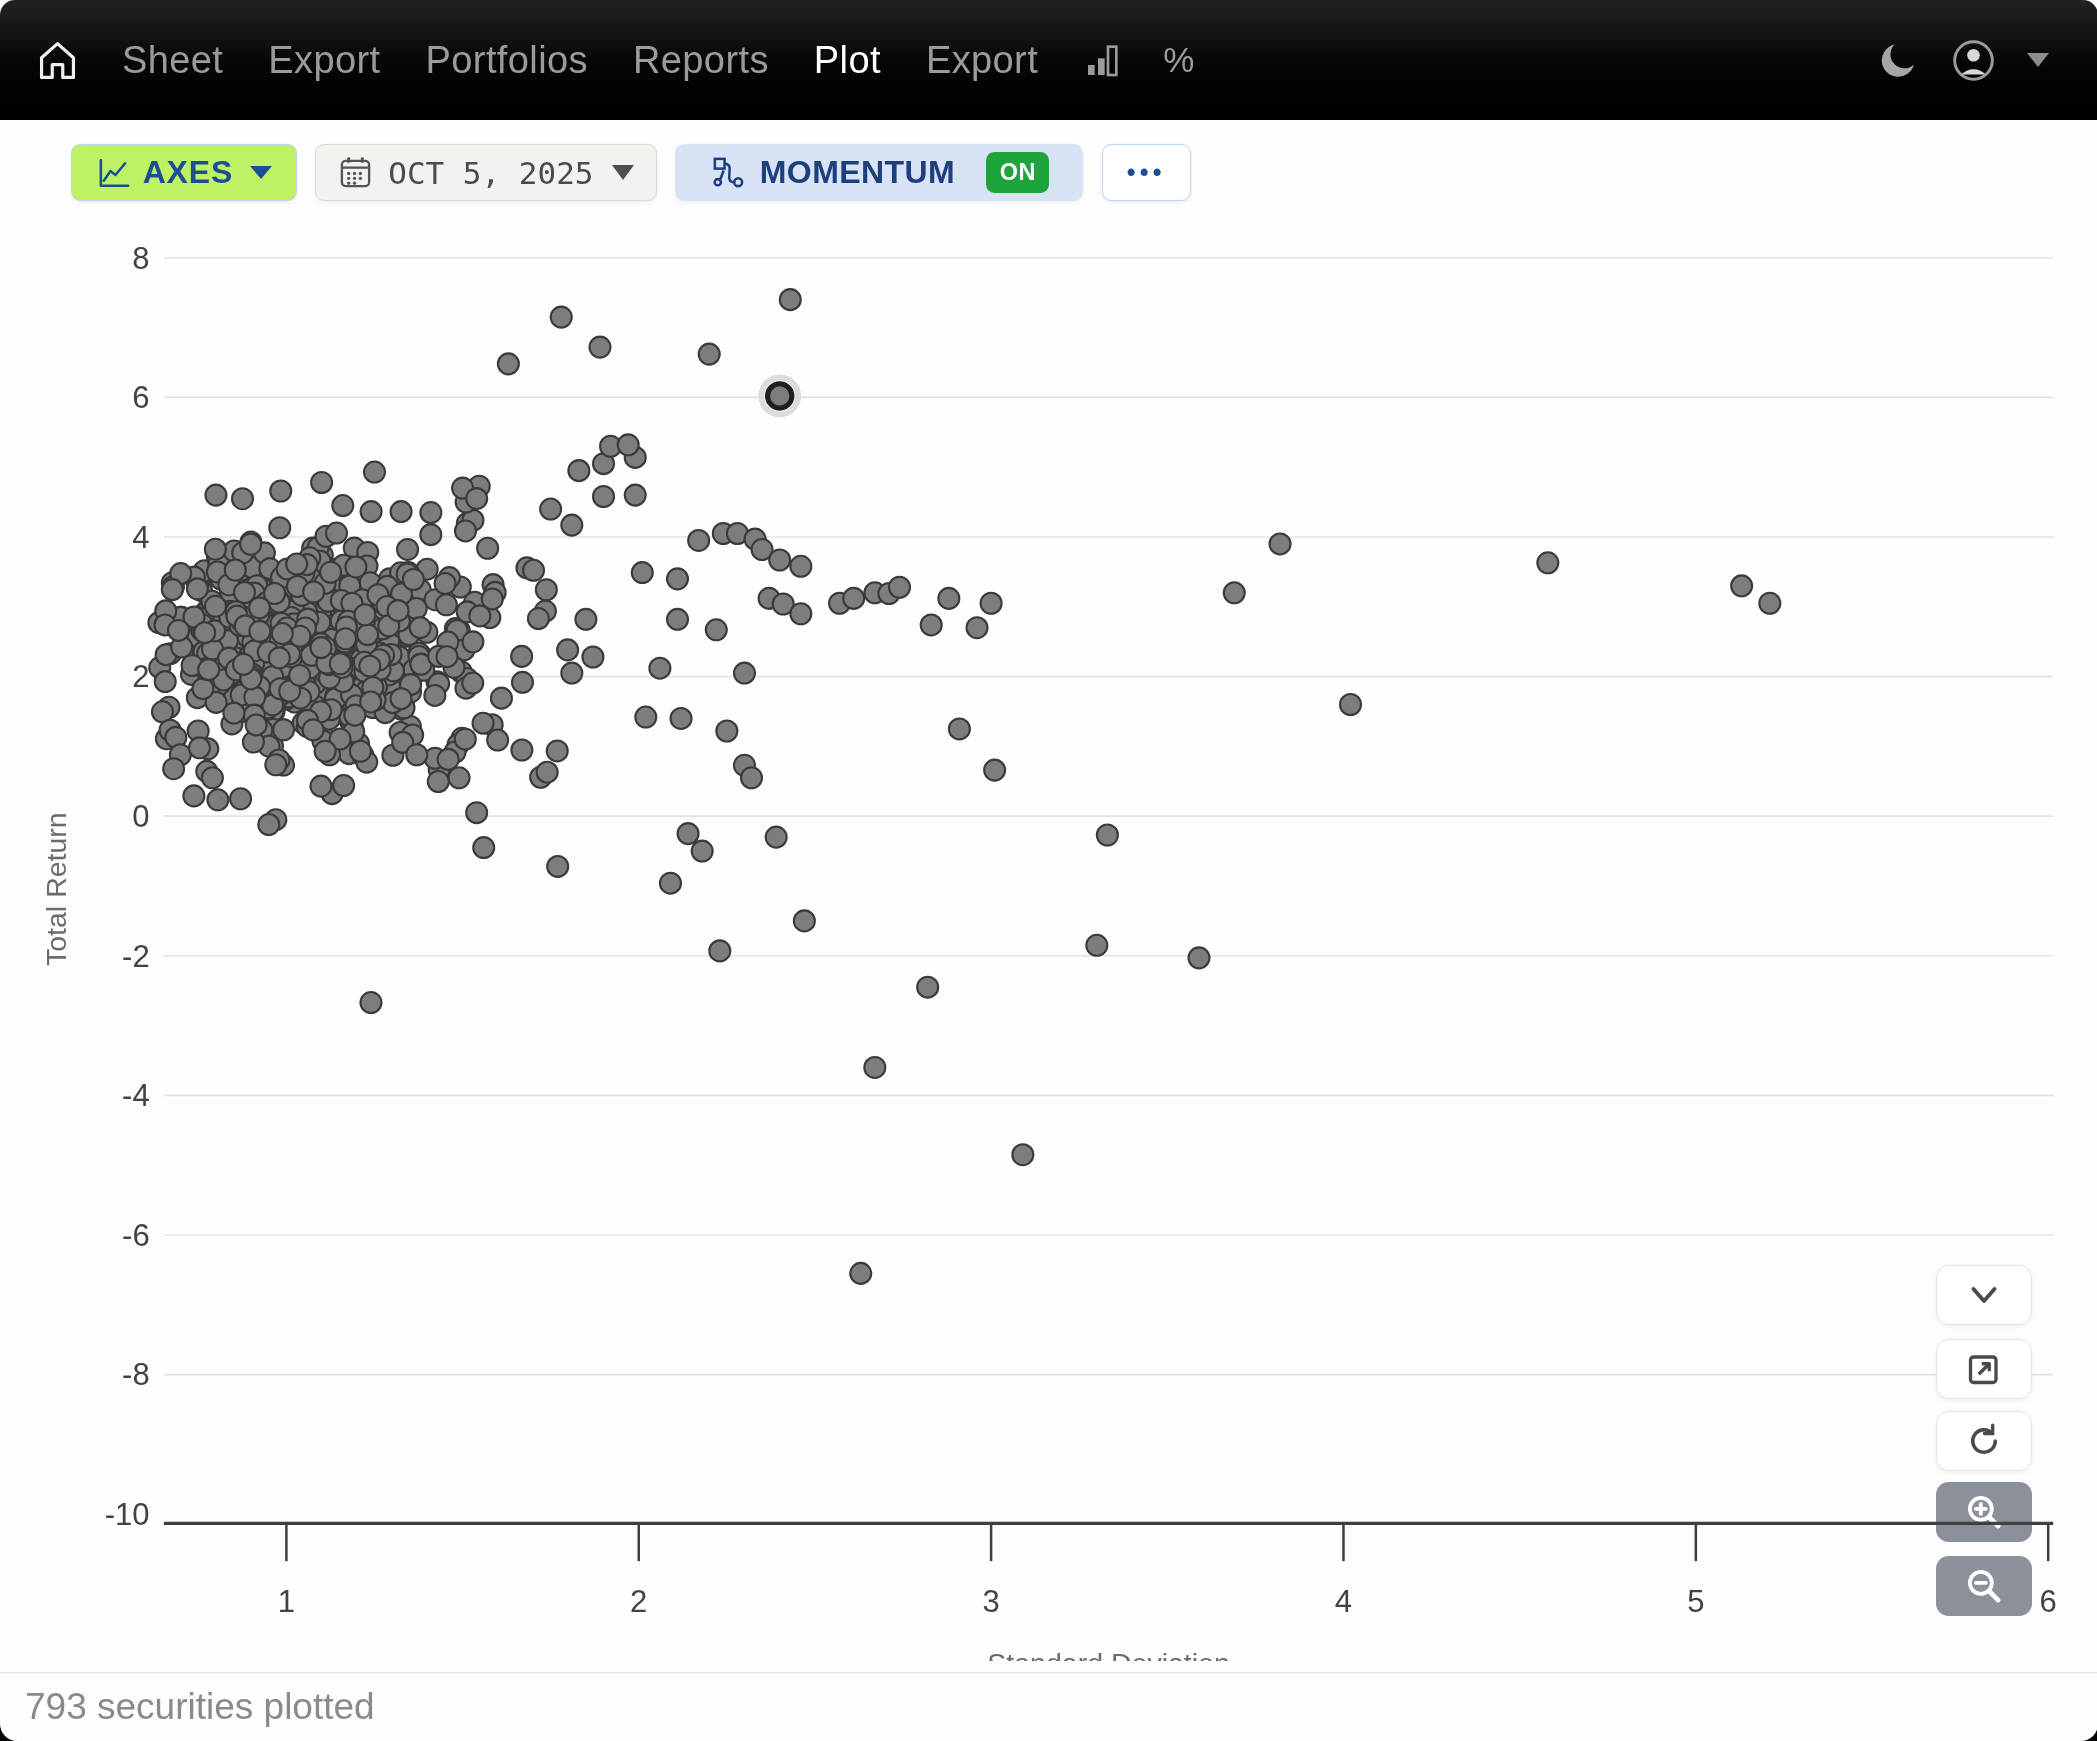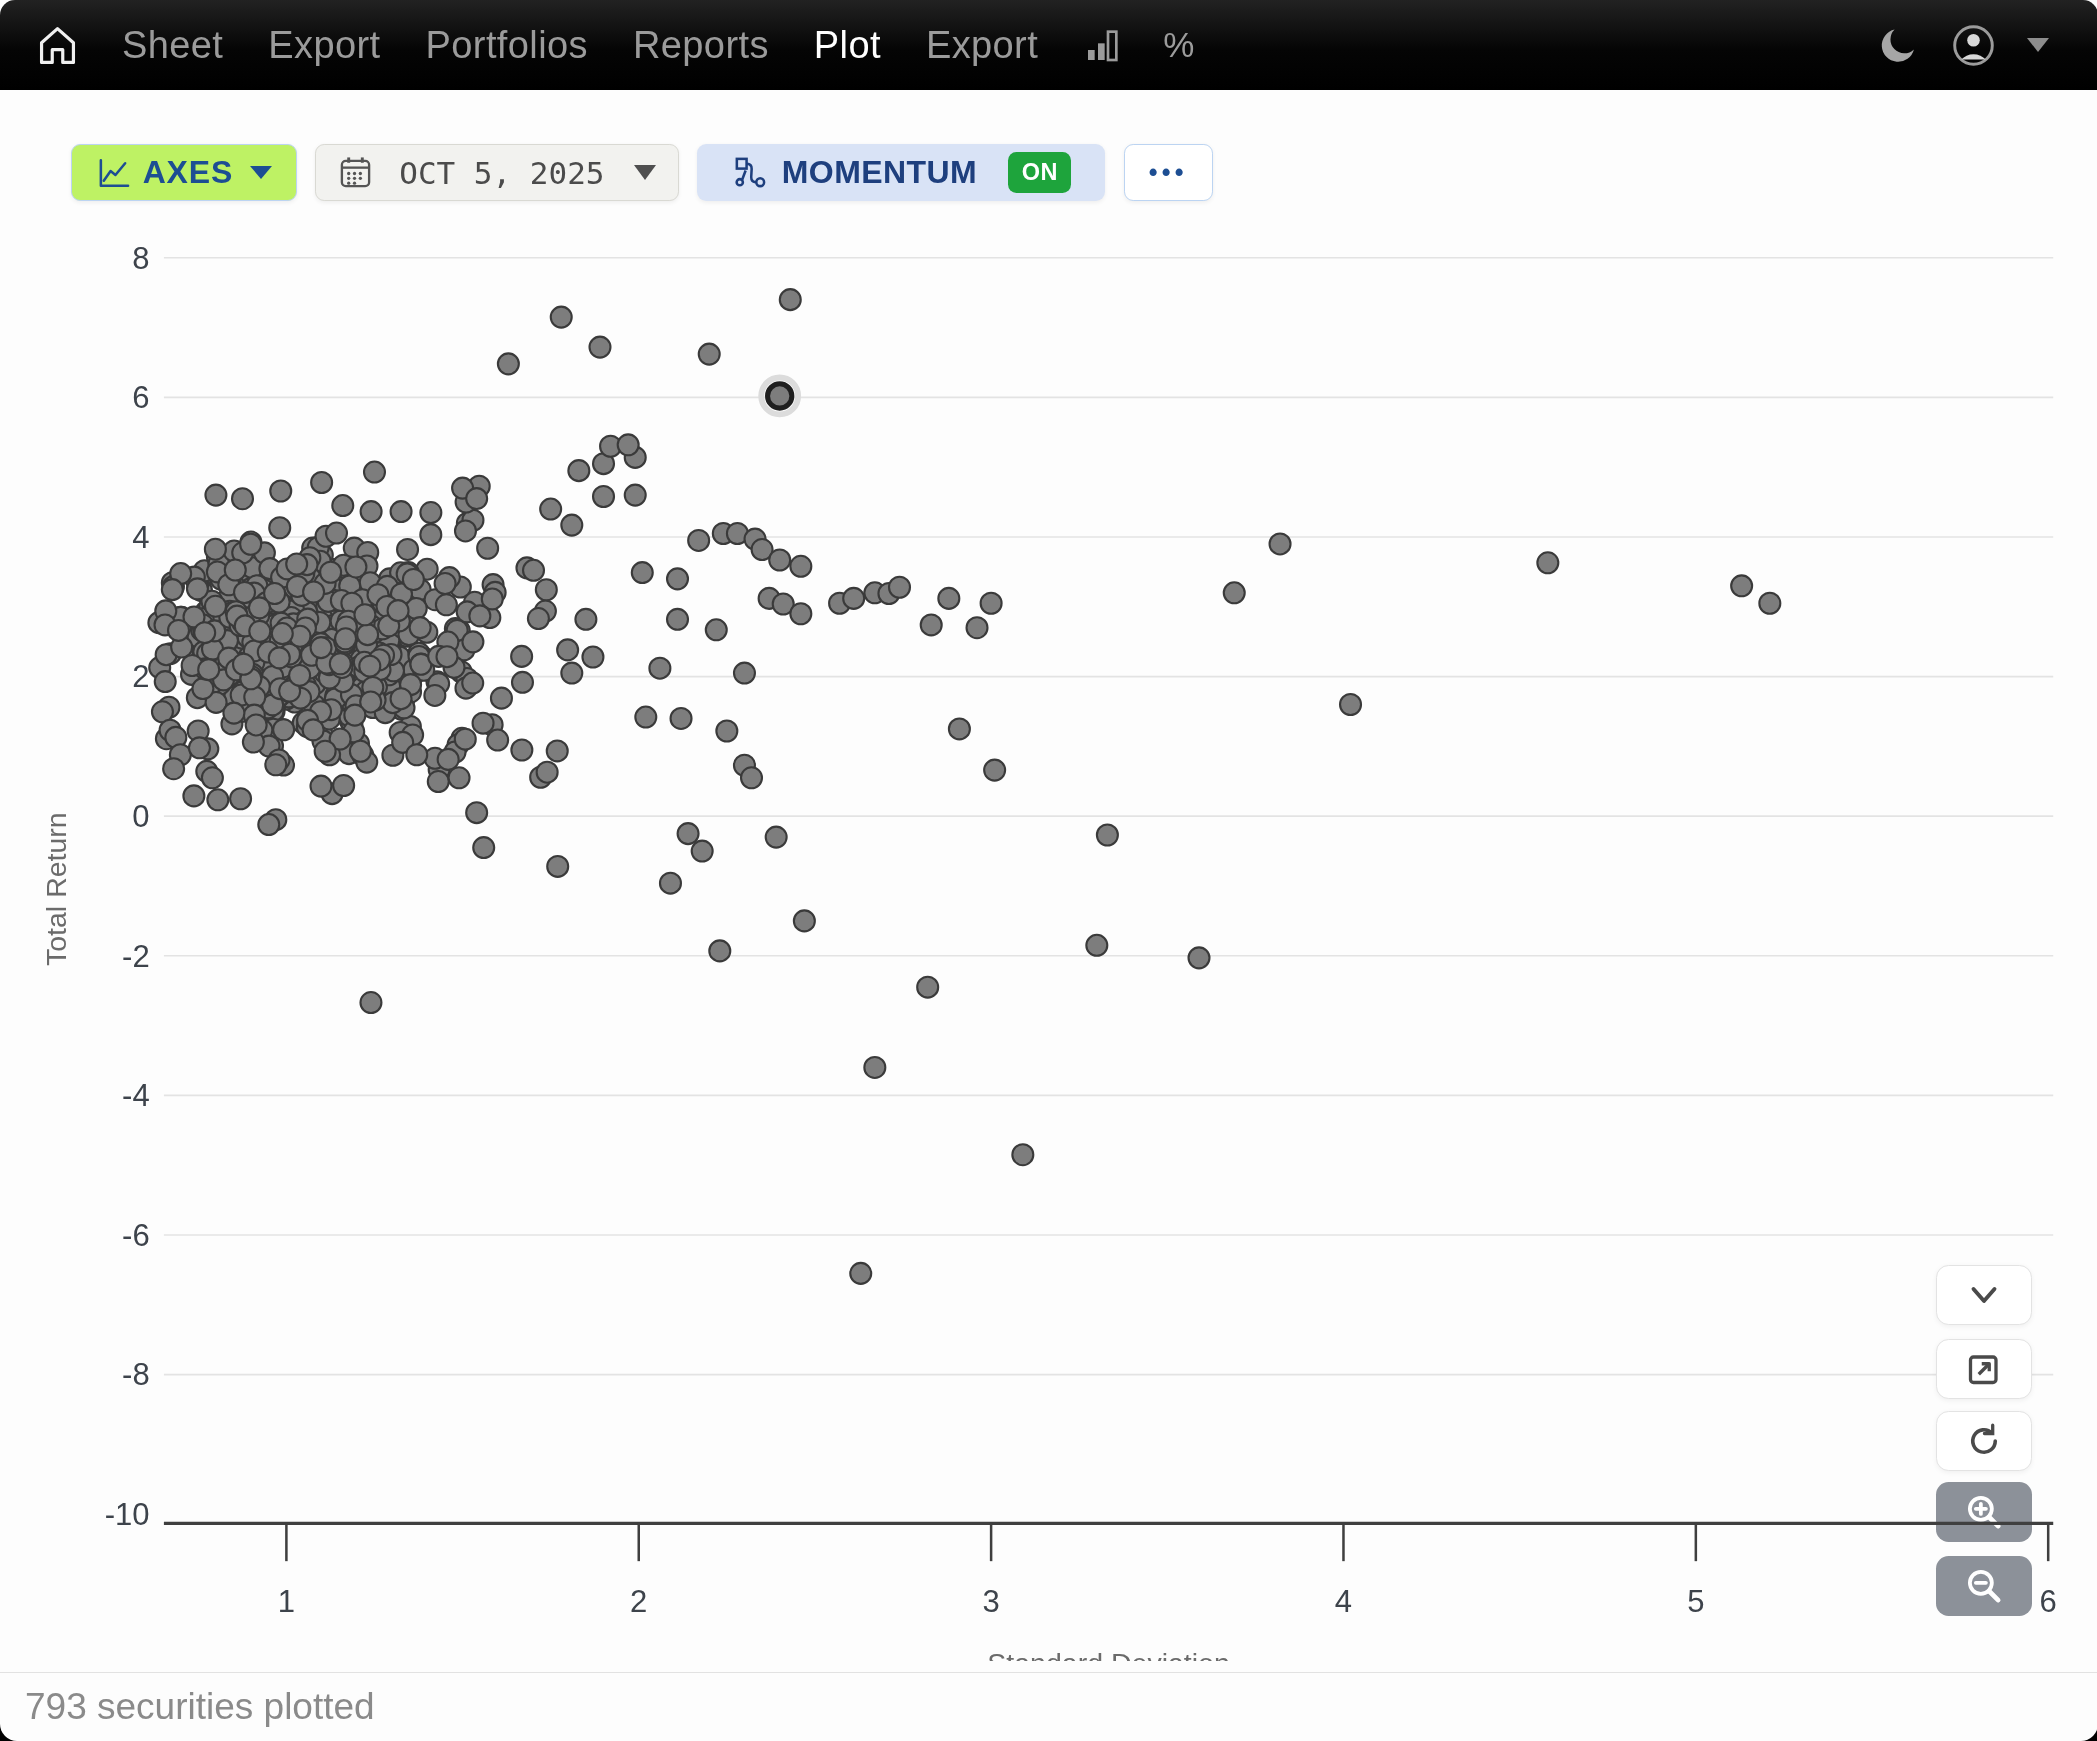--- a/index.html
+++ b/index.html
@@ -1,42 +1,42 @@
 <!DOCTYPE html>
 <html style="font-size:13.4px"><head>
 <meta charset="utf-8">
 <style>
   * { margin:0; padding:0; box-sizing:border-box; }
   html,body { width:2098px; height:1741px; overflow:hidden; background:#ffffff;
               font-family:"Liberation Sans", sans-serif; }
   #app { position:relative; width:2098px; height:1741px; background:#fdfdfd; }
 
   
-  .nav { position:absolute; top:0; left:0; width:2098px; height:90px;
+  .nav { position:absolute; top:0; left:0; width:2098px; height:120px;
          background:linear-gradient(180deg,#222 0%,#050505 55%,#000 100%);
          border-radius:15px 15px 0 0; display:flex; align-items:center; z-index:10; }
   .nav-home { margin-left:35px; display:flex; align-items:center; }
   .nav-items { display:flex; align-items:center; margin-left:42px; gap:45px; }
   .nav-item { font-size:38px; color:#9b9b9b; letter-spacing:0.4px; cursor:pointer; }
   .nav-item.active { color:#ffffff; font-weight:400; }
   .nav-iconbtn { margin-left:45px; display:flex; align-items:center; cursor:pointer; }
   .nav-pct { font-size:35px; color:#9b9b9b; margin-left:40px; cursor:pointer; }
   .nav-right { margin-left:auto; margin-right:49px; display:flex; align-items:center; gap:30px; }
   .caret-down-sm { width:0; height:0; border-left:11.7px solid transparent;
          border-right:11.7px solid transparent; border-top:14.3px solid #8d8d8d; }
 
   
   .toolbar { position:absolute; top:144px; left:27px; display:flex; align-items:flex-start; gap:18.5px; z-index:10; }
   .btn { height:57px; border-radius:9.2px; display:flex; align-items:center; cursor:pointer;
          box-shadow:0 1.7px 4.2px rgba(0,0,0,0.06); }
   .btn-axes { background:#bef264; border:1.7px solid #bcd4f2; padding:0 24px; gap:11.7px;margin-left:44px; }
   .btn-axes .lbl { color:#1d4e93; font-size:32px; font-weight:700; letter-spacing:0.8px; }
   .caret-blue { width:0; height:0; border-left:11px solid transparent; border-right:11px solid transparent;
          border-top:13.4px solid #1d4e93; margin-left:5px; }
-  .btn-date { background:#f2f2ef; border:1.7px solid #d9d9d3; padding:0 22px; gap:26px; }
+  .btn-date { background:#f2f2ef; border:1.7px solid #d9d9d3; padding:0 22px; gap:15px; }
   .btn-date .lbl { color:#4b4b4b; font-size:31px; font-family:"DejaVu Sans Mono", monospace; }
   .caret-gray { width:0; height:0; border-left:11.7px solid transparent; border-right:11.7px solid transparent;
          border-top:15px solid #4f4f4f; margin-left:3.4px; }
   .btn-momentum { background:#d9e3f6; border:none; padding:0 34px; gap:13.4px; }
   .btn-momentum .lbl { color:#1e3f7e; font-size:32px; font-weight:700; letter-spacing:0.4px; }
   .on-badge { background:#1ea43c; color:#fff; font-size:23.5px; font-weight:700; border-radius:8.4px;
          padding:6.7px 13.4px; margin-left:18px; letter-spacing:0.4px; }
   .btn-more { background:#fff; border:1.7px solid #bcd4f2; width:89px; justify-content:center; }
   .btn-more .lbl { color:#1d4e93; font-size:25px; font-weight:700; letter-spacing:4.2px; }
 

